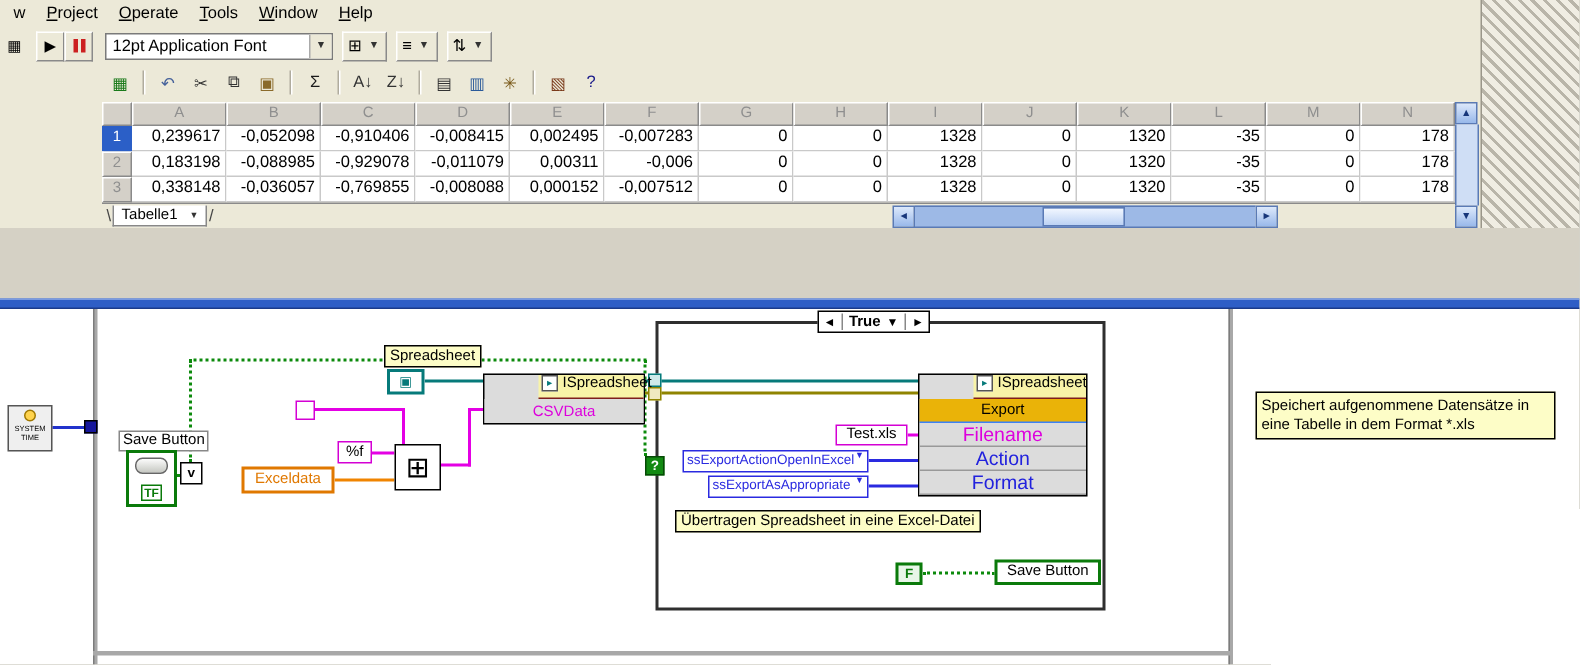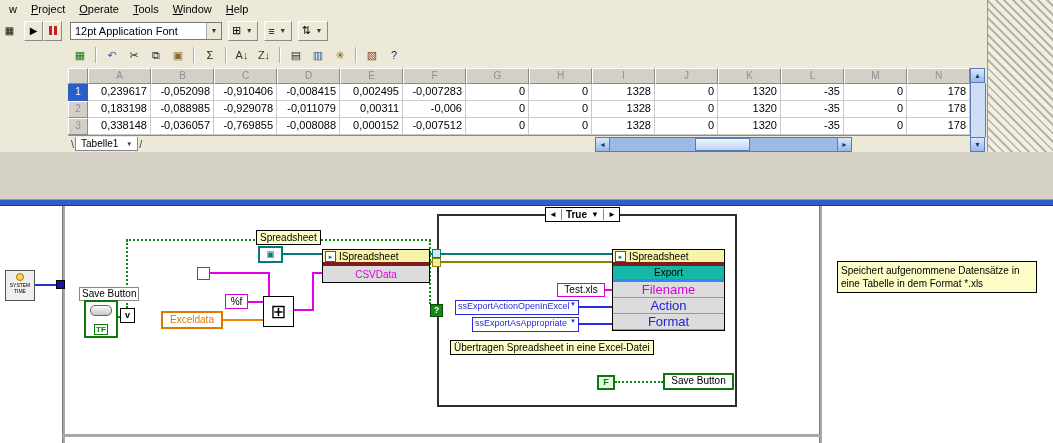--- a/index.html
+++ b/index.html
@@ -59,24 +59,24 @@
   .clk{display:inline-block;width:8px;height:8px;border-radius:50%;background:#ffd34d;border:1px solid #a07800;}
   .boolterm{position:absolute;left:84px;top:300px;width:34px;height:38px;border:2px solid #0a7a0a;background:#fff;text-align:center;}
   .pill{margin:3px auto 2px;width:22px;height:11px;border:1px solid #666;border-radius:5px;background:linear-gradient(#fbfbfb,#c6c8c2);}
   .tf{display:inline-block;border:1px solid #0a7a0a;font-size:8px;font-weight:bold;color:#0a7a0a;line-height:9px;padding:0 1px;}
   .vnode{position:absolute;left:120px;top:308px;width:15px;height:15px;border:1px solid #000;background:#fff;font-size:9px;font-weight:bold;text-align:center;line-height:13px;}
   .exceldata{position:absolute;left:161px;top:311px;width:62px;height:18px;border:2px solid #e07800;background:#fff;color:#e07800;font-size:10px;text-align:center;line-height:13px;}
   .pinkbox{position:absolute;border:1px solid #d400d4;background:#fff;font-size:10px;text-align:center;}
   .a2s{position:absolute;left:263px;top:296px;width:31px;height:31px;border:1px solid #000;background:#fff;display:flex;align-items:center;justify-content:center;font-size:19px;}
   .ssterm{position:absolute;left:258px;top:246px;width:25px;height:17px;border:2px solid #067a7a;background:#fff;color:#067a7a;font-size:9px;text-align:center;line-height:12px;}
   .lvnode{position:absolute;border:1px solid #000;background:#dcdcdc;}
-  .node-header{height:16px;background:#f8f3a8;display:flex;align-items:center;font-size:10px;border-bottom:4px solid #7f1d1d;padding-left:2px;gap:3px;}
+  .node-header{height:16px;background:#f8f3a8;display:flex;align-items:flex-start;font-size:10px;border-bottom:1px solid #7f1d1d;padding-left:2px;gap:3px;margin-left:36px;}
   .node-hicon{width:11px;height:11px;border:1px solid #555;background:#fff;font-size:7px;line-height:9px;text-align:center;color:#067a7a;flex:0 0 auto;}
   .prop-row{height:16px;font-size:10px;color:#dd00dd;display:flex;align-items:center;justify-content:center;background:#dcdcdc;}
-  .inv-method{height:16px;background:#14b8a6;font-size:10px;display:flex;align-items:center;justify-content:center;border-bottom:3px solid #3b82f6;}
+  .inv-method{height:16px;background:#eab308;font-size:10px;display:flex;align-items:center;justify-content:center;border-bottom:1px solid #3b82f6;}
   .inv-param{height:16px;font-size:13px;display:flex;align-items:center;justify-content:center;border-bottom:1px solid #999;background:#dcdcdc;}
   .case{position:absolute;left:437px;top:214px;width:300px;height:193px;border:2px solid #2f2f2f;background:transparent;}
   .case-selector{position:absolute;left:545px;top:207px;height:15px;background:#fff;border:1px solid #000;display:flex;align-items:center;font-size:8px;padding:0 3px;gap:4px;}
   .case-selector b{font-size:10px;}
   .csep{width:0;height:11px;border-left:1px solid #888;}
   .selterm{position:absolute;left:430px;top:304px;width:13px;height:13px;background:#128a12;border:1px solid #064a06;color:#fff;font-size:9px;font-weight:bold;text-align:center;line-height:11px;}
   .ring{position:absolute;border:1px solid #2a2ae0;background:#fff;color:#2a2ae0;font-size:9px;display:flex;justify-content:space-between;padding-left:2px;white-space:nowrap;}
   .rdd{font-size:6px;padding-right:2px;color:#2a2ae0;}
   .fconst{position:absolute;left:597px;top:375px;width:18px;height:15px;border:2px solid #0a7a0a;background:#e8f6e8;color:#0a7a0a;font-size:9px;font-weight:bold;text-align:center;line-height:10px;}
   .locvar{position:absolute;left:663px;top:373px;width:71px;height:17px;border:2px solid #0a7a0a;background:#fff;font-size:10px;text-align:center;line-height:12px;white-space:nowrap;}

